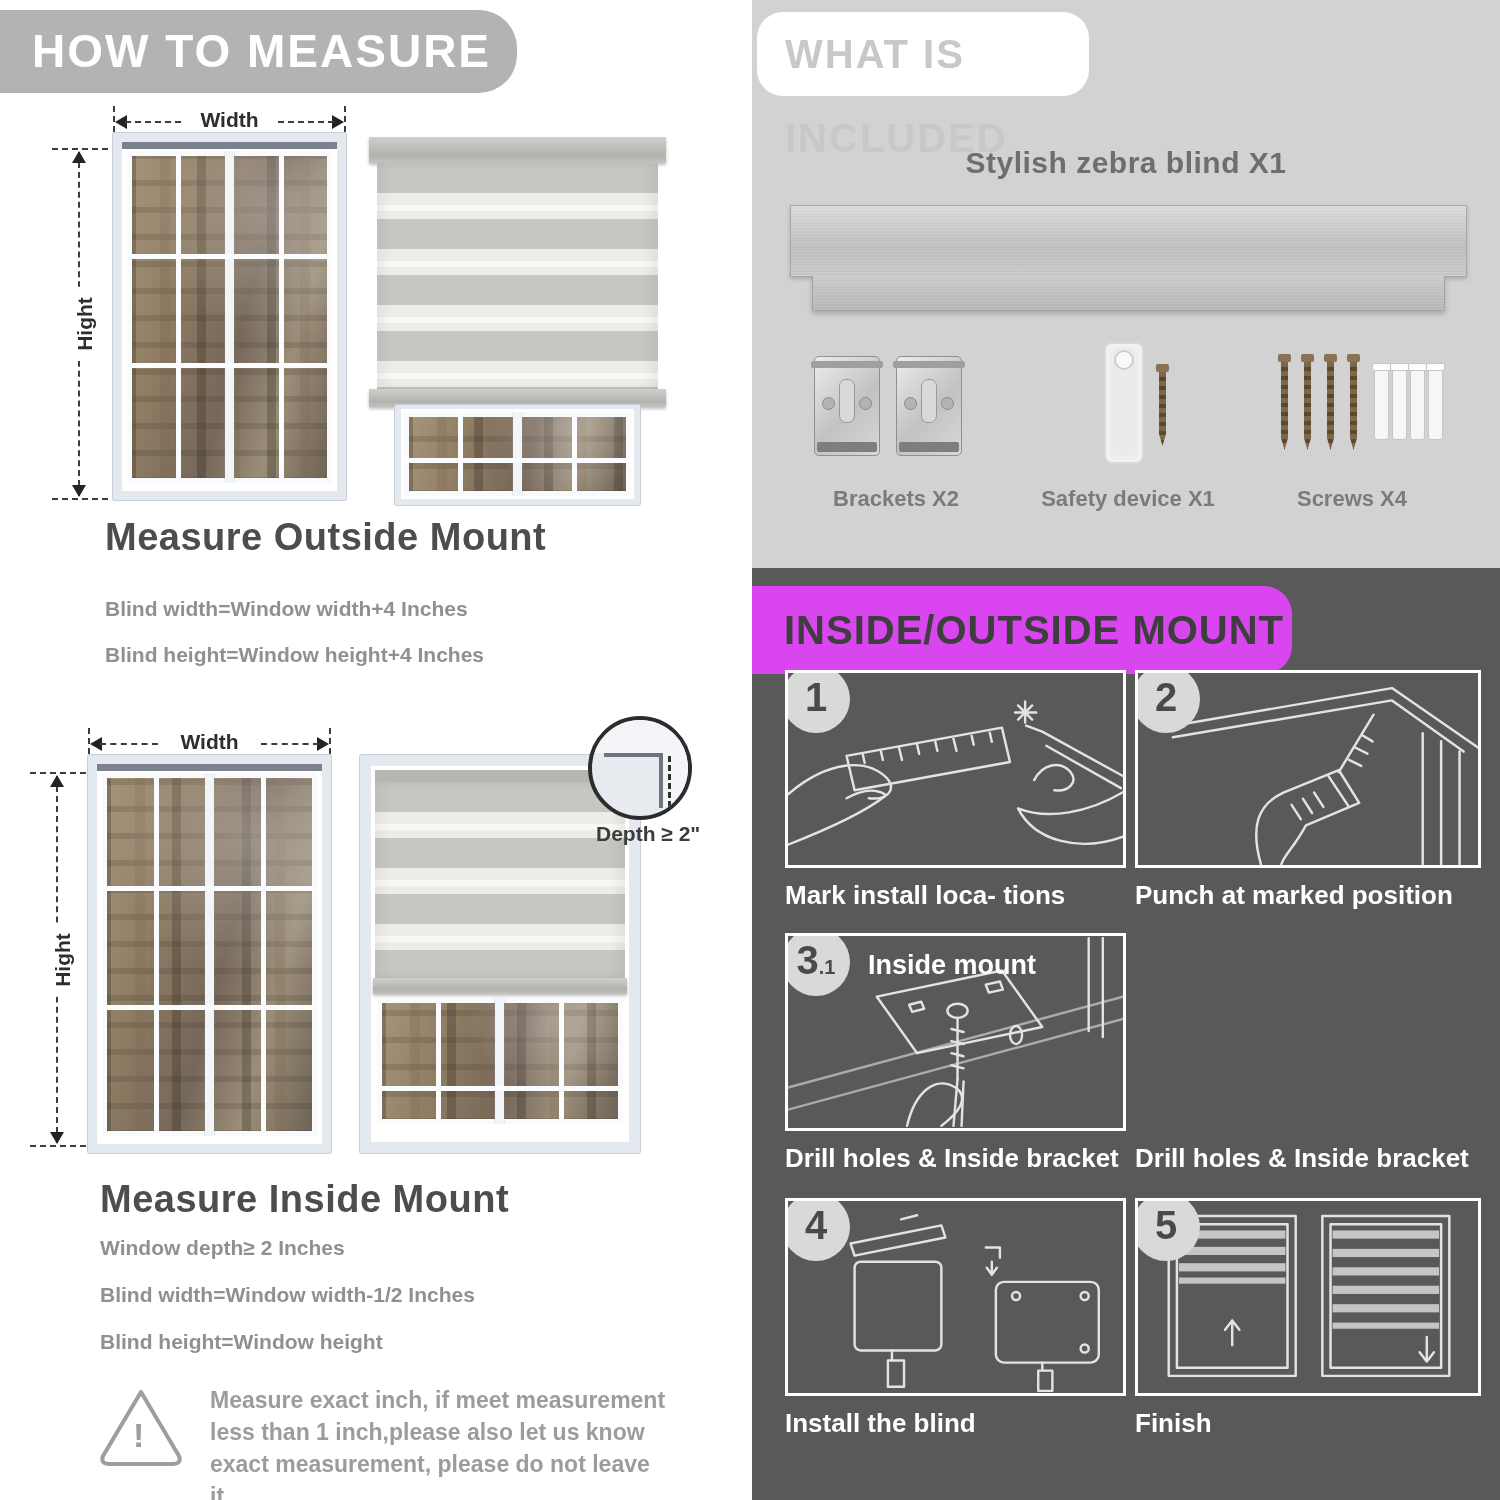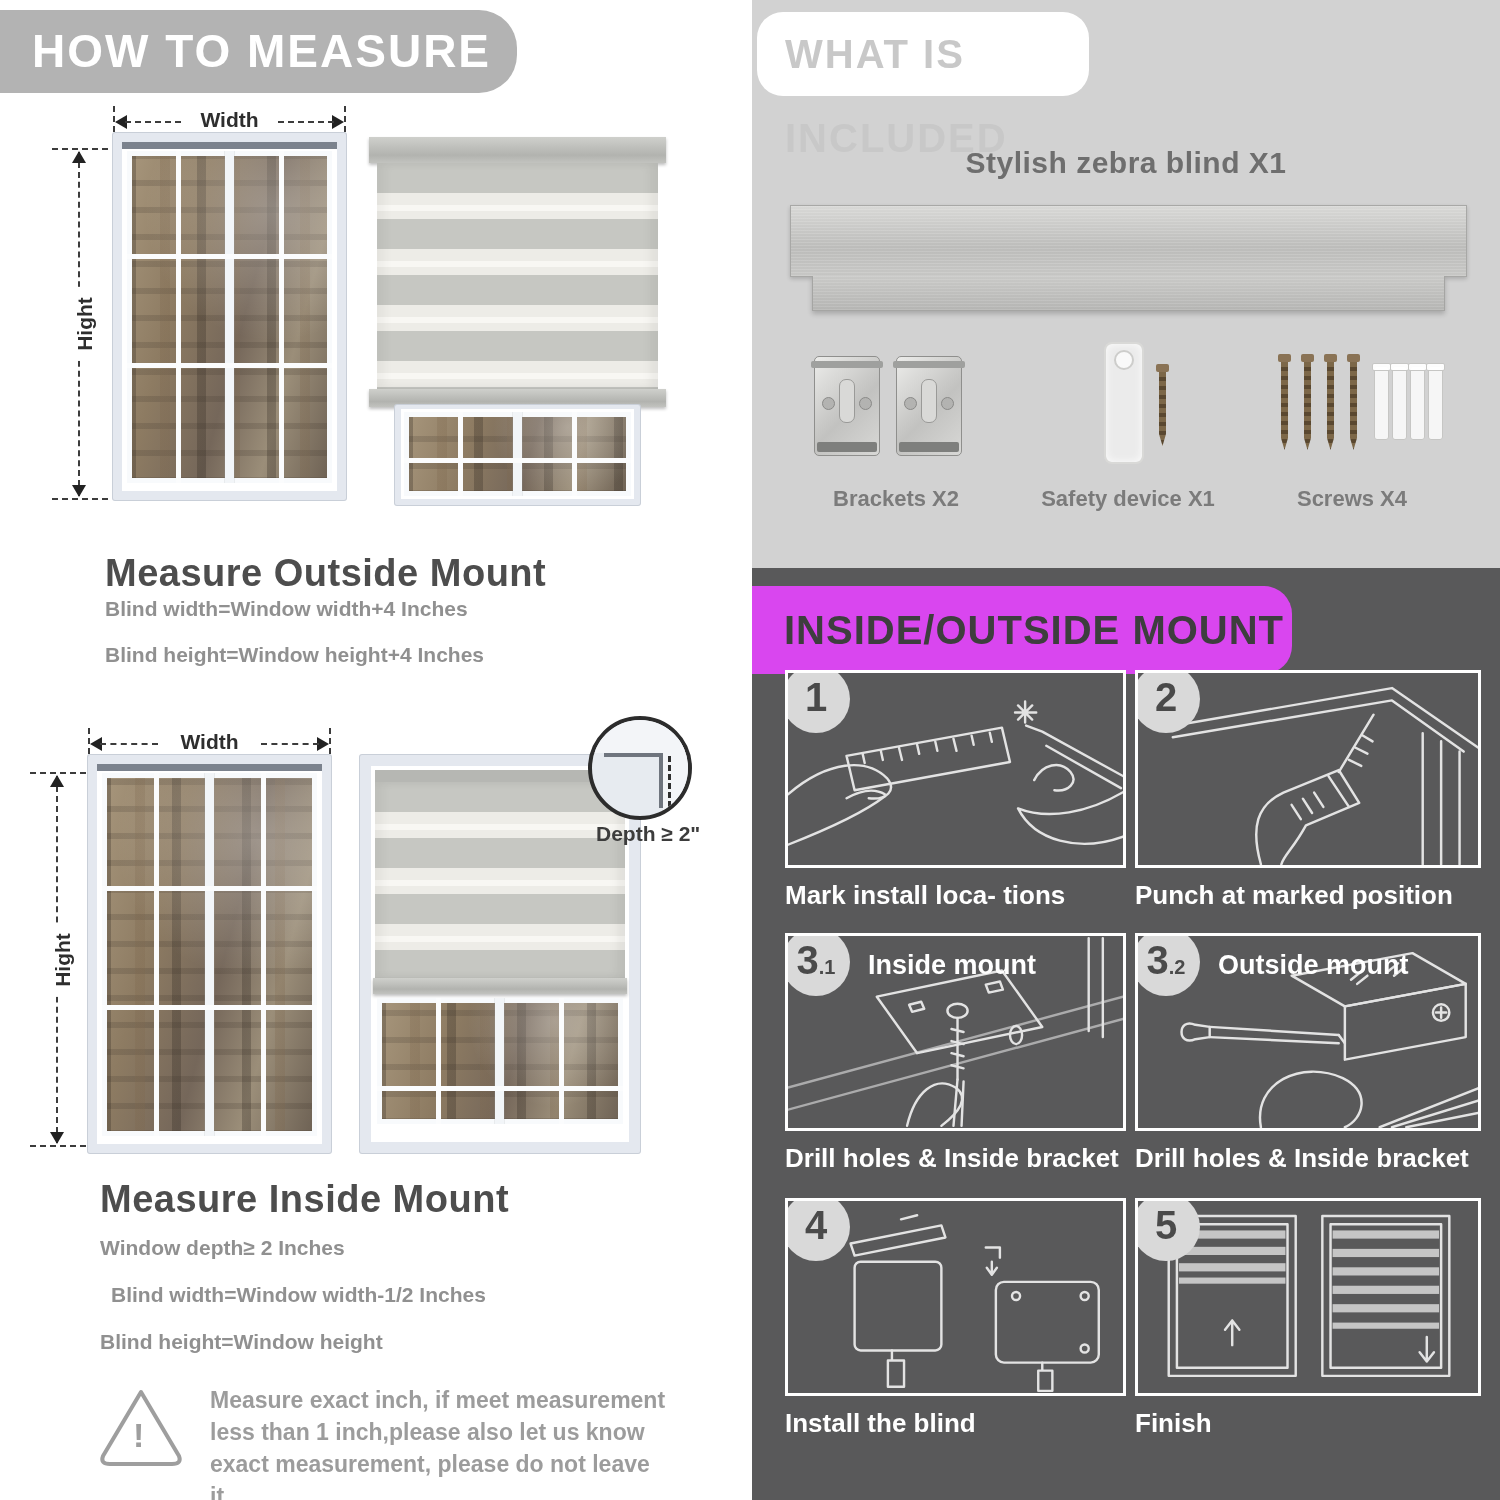--- a/index.html
+++ b/index.html
@@ -167,21 +167,21 @@
         <div class="photo" style="left:3px;right:3px;top:3px;bottom:3px;">
           <div class="sashdiv" style="left:50%;margin-left:-5px;"></div>
           <div class="mv" style="left:24%;"></div>
           <div class="mv" style="left:74%;"></div>
           <div class="mh" style="top:55%;"></div>
         </div>
       </div>
     </div>
   </div>
 
-  <div class="h2" style="left:105px;top:552px;">Measure Outside Mount</div>
+  <div class="h2" style="left:105px;top:516px;">Measure Outside Mount</div>
   <div class="bodyline" style="left:105px;top:597px;">Blind width=Window width+4 Inches</div>
   <div class="bodyline" style="left:105px;top:643px;">Blind height=Window height+4 Inches</div>
 
   <div class="warrow" style="left:88px;top:728px;width:243px;">
     <div class="vtick" style="left:0;"></div>
     <div class="vtick" style="right:0;"></div>
     <div class="ah l" style="left:2px;"></div>
     <div class="ah r" style="right:2px;"></div>
     <div class="dash" style="left:12px;width:58px;"></div>
     <div class="dash" style="right:12px;width:58px;"></div>
@@ -228,21 +228,21 @@
     <div class="abs" style="left:0;right:0;top:0;height:34%;background:#f3f5f8;"></div>
     <div class="abs" style="right:0;top:0;bottom:0;width:26%;background:#f3f5f8;"></div>
     <div class="abs" style="left:12%;right:26%;top:34%;height:4px;background:#6f757e;"></div>
     <div class="abs" style="right:26%;top:34%;bottom:8%;width:4px;background:#6f757e;"></div>
     <div class="abs" style="right:18%;top:38%;bottom:0;border-left:3px dashed #2f2f2f;"></div>
   </div>
   <div class="depth-lbl" style="left:596px;top:822px;">Depth ≥ 2"</div>
 
   <div class="h2" style="left:100px;top:1178px;">Measure Inside Mount</div>
   <div class="bodyline" style="left:100px;top:1236px;">Window depth≥ 2 Inches</div>
-  <div class="bodyline" style="left:111px;top:1283px;">Blind width=Window width-1/2 Inches</div>
+  <div class="bodyline" style="left:100px;top:1283px;">Blind width=Window width-1/2 Inches</div>
   <div class="bodyline" style="left:100px;top:1330px;">Blind height=Window height</div>
 
   <svg class="abs" style="left:95px;top:1386px;" width="92" height="82" viewBox="0 0 92 82">
     <path d="M46 6 L84 70 Q87 78 77 78 L15 78 Q5 78 8 70 Z" fill="none" stroke="#9e9e9e" stroke-width="4" stroke-linejoin="round"></path>
   </svg>
   <div class="abs" style="left:133px;top:1416px;font-weight:bold;font-size:34px;color:#9e9e9e;">!</div>
   <div class="warn-text" style="left:210px;top:1384px;">Measure exact inch, if meet measurement less than 1 inch,please also let us know exact measurement, please do not leave it</div>
 
   <div class="right-top">
     <div class="wi-box">
@@ -356,38 +356,20 @@
         <path d="M168,140 L164,186 M174,142 L172,186"></path>
         <path d="M118,186 C126,152 146,136 166,148 C180,158 170,172 152,186"></path>
       </svg>
       <div class="badge">
         <span class="bnum">3</span><span class="bsub">.1</span>
       </div>
       <span class="plabel">Inside mount</span>
     </div>
     <div class="pcap" style="left:33px;top:575px;">Drill holes &amp; Inside bracket</div>
 
-    <div class="pbox" style="left:383px;top:365px;width:340px;height:192px;">
-      <svg class="lineart" viewBox="0 0 332 186">
-        <path d="M150,38 L268,16 L320,46 L202,68 Z"></path>
-        <path d="M202,68 L320,46 L320,98 L202,120 Z"></path>
-        <path d="M208,42 l10,-8 M214,46 l10,-8 M244,34 l10,-8 M250,38 l10,-8"></path>
-        <circle cx="296" cy="74" r="8"></circle>
-        <path d="M291,74 l10,0 M296,69 l0,10"></path>
-        <path d="M56,86 C38,78 38,108 56,100 L70,98 L70,88 Z"></path>
-        <path d="M70,88 L196,96 M70,98 L196,104"></path>
-        <path d="M196,96 L202,104"></path>
-        <path d="M120,186 C112,142 160,120 200,138 C228,152 220,178 202,186"></path>
-        <path d="M236,186 L332,148 M248,186 L332,160 M262,186 L332,172"></path>
-      </svg>
-      <div class="badge">
-        <span class="bnum">3</span><span class="bsub">.2</span>
-      </div>
-      <span class="plabel">Outside mount</span>
-    </div>
     <div class="pcap" style="left:383px;top:575px;">Drill holes &amp; Inside bracket</div>
 
     <div class="pbox" style="left:33px;top:630px;width:335px;height:192px;">
       <svg class="lineart" viewBox="0 0 332 186">
         <path d="M62,40 L152,22 L156,34 L66,52 Z"></path>
         <path d="M112,16 l16,-4"></path>
         <path d="M72,58 h74 a6,6 0 0 1 6,6 v76 a6,6 0 0 1 -6,6 h-74 a6,6 0 0 1 -6,-6 v-76 a6,6 0 0 1 6,-6 Z"></path>
         <path d="M103,146 v10 M99,156 h16 v26 h-16 Z"></path>
         <path d="M196,44 h14 v10 M202,58 v12 m-5,-6 l5,7 l5,-7"></path>
         <path d="M214,78 h86 a8,8 0 0 1 8,8 v64 a8,8 0 0 1 -8,8 h-86 a8,8 0 0 1 -8,-8 v-64 a8,8 0 0 1 8,-8 Z"></path>

